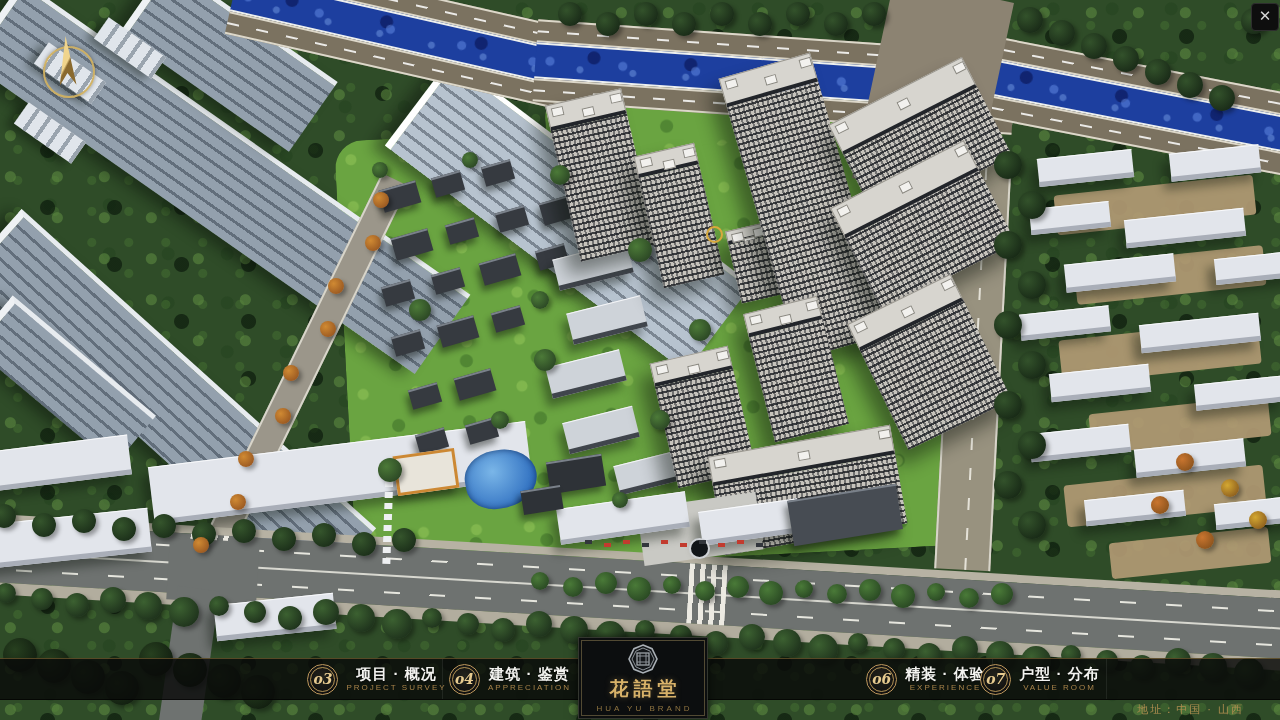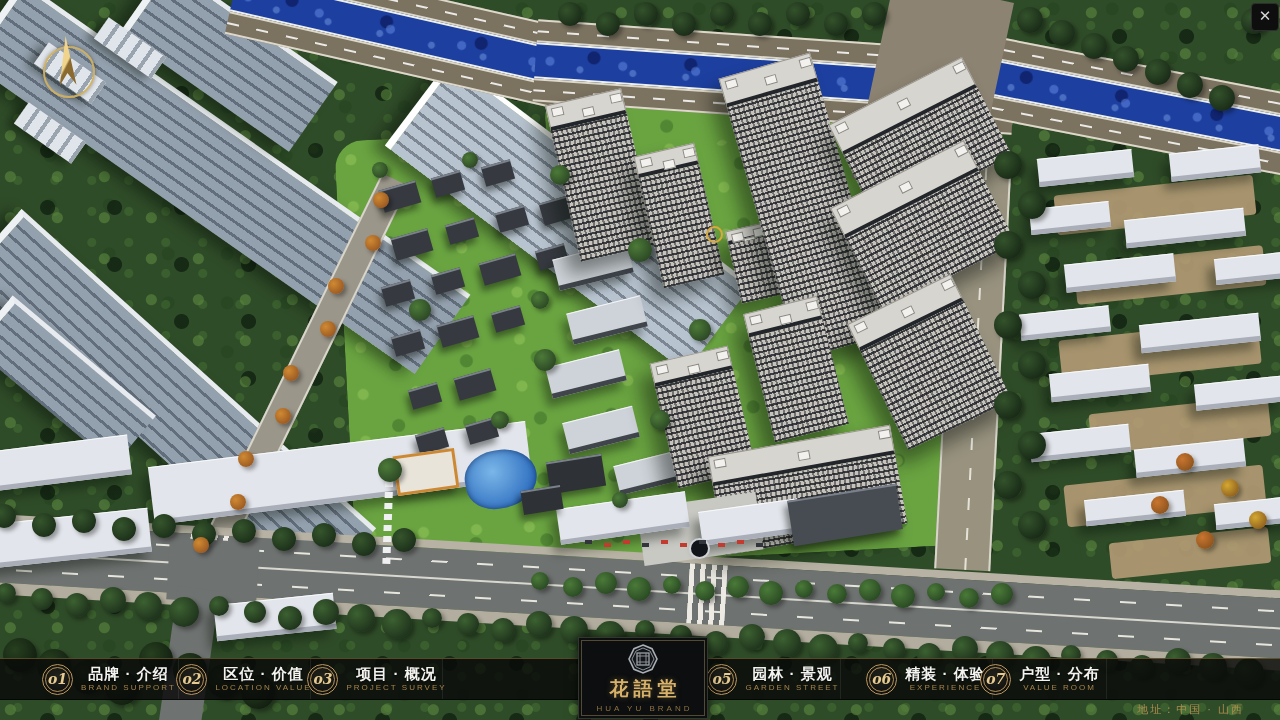--- a/index.html
+++ b/index.html
@@ -414,54 +414,36 @@
   <div id="scene-dim" class="abs"></div>
 
   <div id="compass" class="abs">
     <div class="ring"></div>
       <div class="needle"></div>
   </div>
 
   <div id="close-btn" class="abs">✕</div>
 
   <div id="navbar" class="abs">
-    <div class="cell div-r" style="left:40px;width:138px">
-      <div class="badge">
-          <span>o1</span>
-        </div>
-      <div class="mtxt">
-          <div class="zh">品牌 · 介绍</div>
-      <div class="en">BRAND SUPPORT</div>
-        </div>
-    </div>
-    <div class="cell div-r" style="left:178px;width:132px">
-      <div class="badge">
-          <span>o2</span>
-        </div>
-      <div class="mtxt">
-          <div class="zh">区位 · 价值</div>
-      <div class="en">LOCATION VALUE</div>
-        </div>
-    </div>
     <div class="cell div-r" style="left:312px;width:130px">
       <div class="badge">
           <span>o3</span>
         </div>
       <div class="mtxt">
           <div class="zh">项目 · 概况</div>
       <div class="en">PROJECT SURVEY</div>
         </div>
     </div>
-    <div class="cell div-r" style="left:706px;width:134px">
+    <div class="cell" style="left:444px;width:132px">
       <div class="badge">
-          <span>o5</span>
+          <span>o4</span>
         </div>
       <div class="mtxt">
-          <div class="zh">园林 · 景观</div>
-      <div class="en">GARDEN STREET</div>
+          <div class="zh">建筑 · 鉴赏</div>
+      <div class="en">APPRECIATION</div>
         </div>
     </div>
     <div class="cell div-r" style="left:860px;width:132px">
       <div class="badge">
           <span>o6</span>
         </div>
       <div class="mtxt">
           <div class="zh">精装 · 体验</div>
       <div class="en">EXPERIENCE</div>
         </div>

